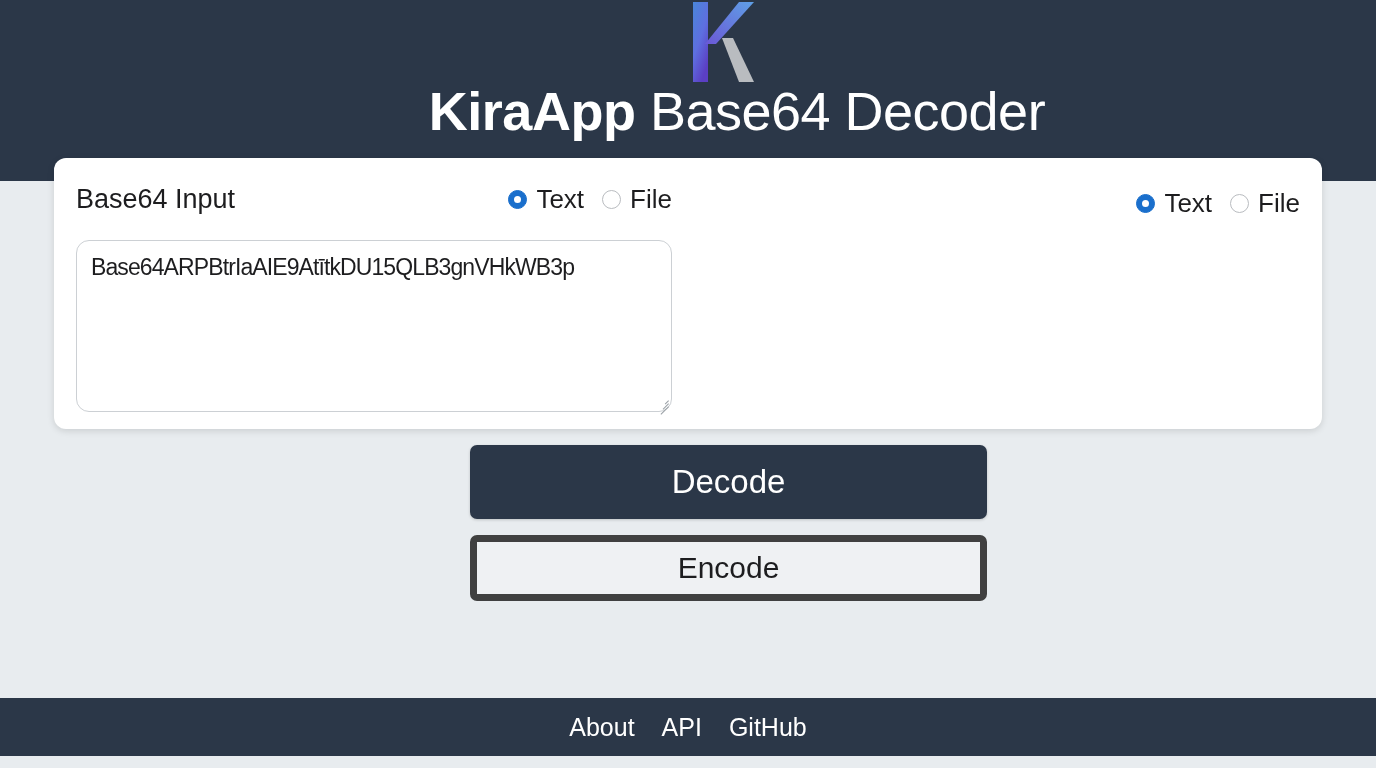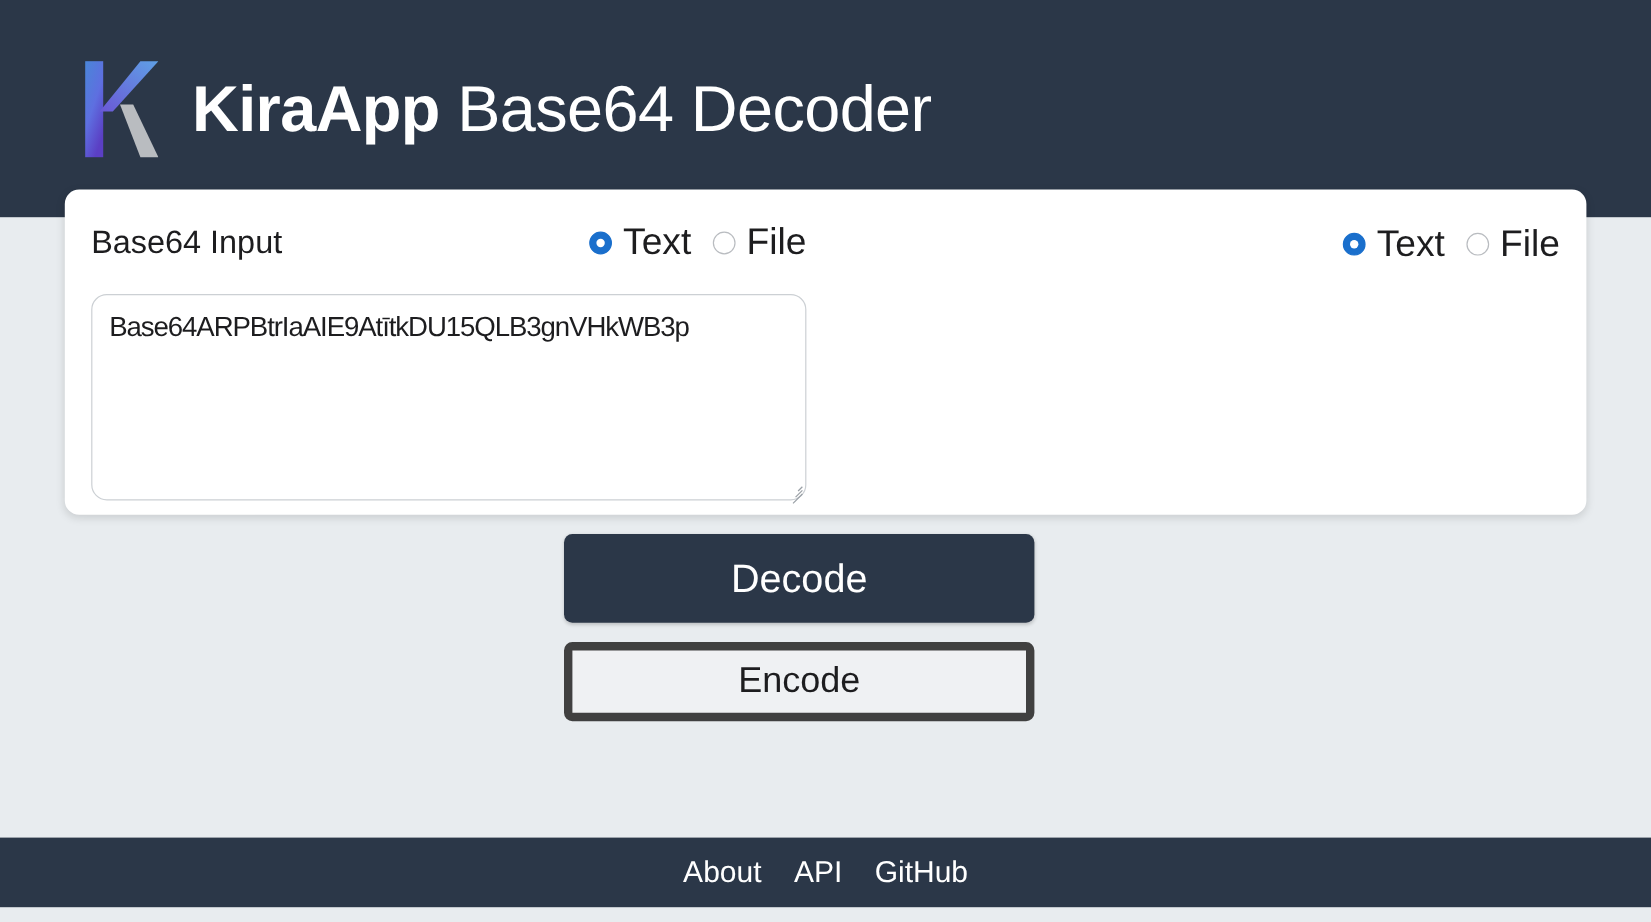--- a/index.html
+++ b/index.html
@@ -25,20 +25,21 @@
   
   .header {
     position: absolute;
     left: 0; top: 0;
     width: 1376px;
     height: 181px;
     background: #2b3748;
     display: flex;
     align-items: center;
     padding-left: 70px;
+    flex-direction: column;
   }
   .logo-mark {
     width: 62px;
     height: 84px;
     flex: 0 0 auto;
     display: block;
   }
   .brand {
     margin-left: 28px;
     font-size: 54px;
@@ -117,21 +118,21 @@
   .radio-dot.checked::after {
     content: "";
     position: absolute;
     left: 50%; top: 50%;
     width: 7px; height: 7px;
     margin: -3.5px 0 0 -3.5px;
     border-radius: 50%;
     background: #ffffff;
   }
   .radio-label {
-    font-size: 31px;
+    font-size: 26px;
     color: #1d1d1f;
   }
 
   .ta-wrap { position: relative; flex: 1 1 auto; }
   .ta {
     width: 100%;
     height: 172px;
     border: 1px solid #ccd0d4;
     border-radius: 13px;
     background: #ffffff;
@@ -171,21 +172,21 @@
 
   
   .actions {
     position: absolute;
     left: 470px;
     top: 445px;
     width: 436px;
   }
   .btn {
     display: block;
-    width: 392px;
+    width: 517px;
     font-family: "Liberation Sans", sans-serif;
     text-align: center;
     cursor: default;
   }
   .btn-primary {
     height: 74px;
     background: #2b3748;
     color: #ffffff;
     border: none;
     border-radius: 7px;

